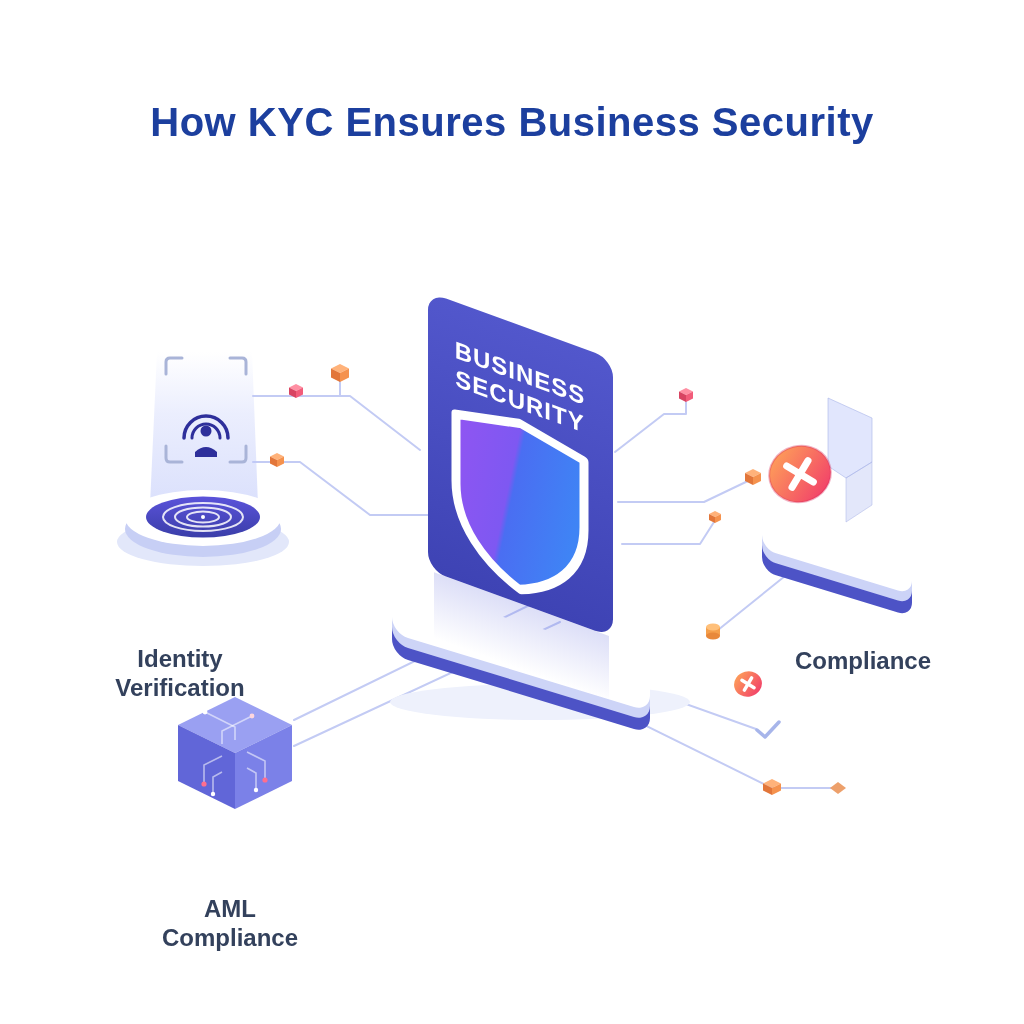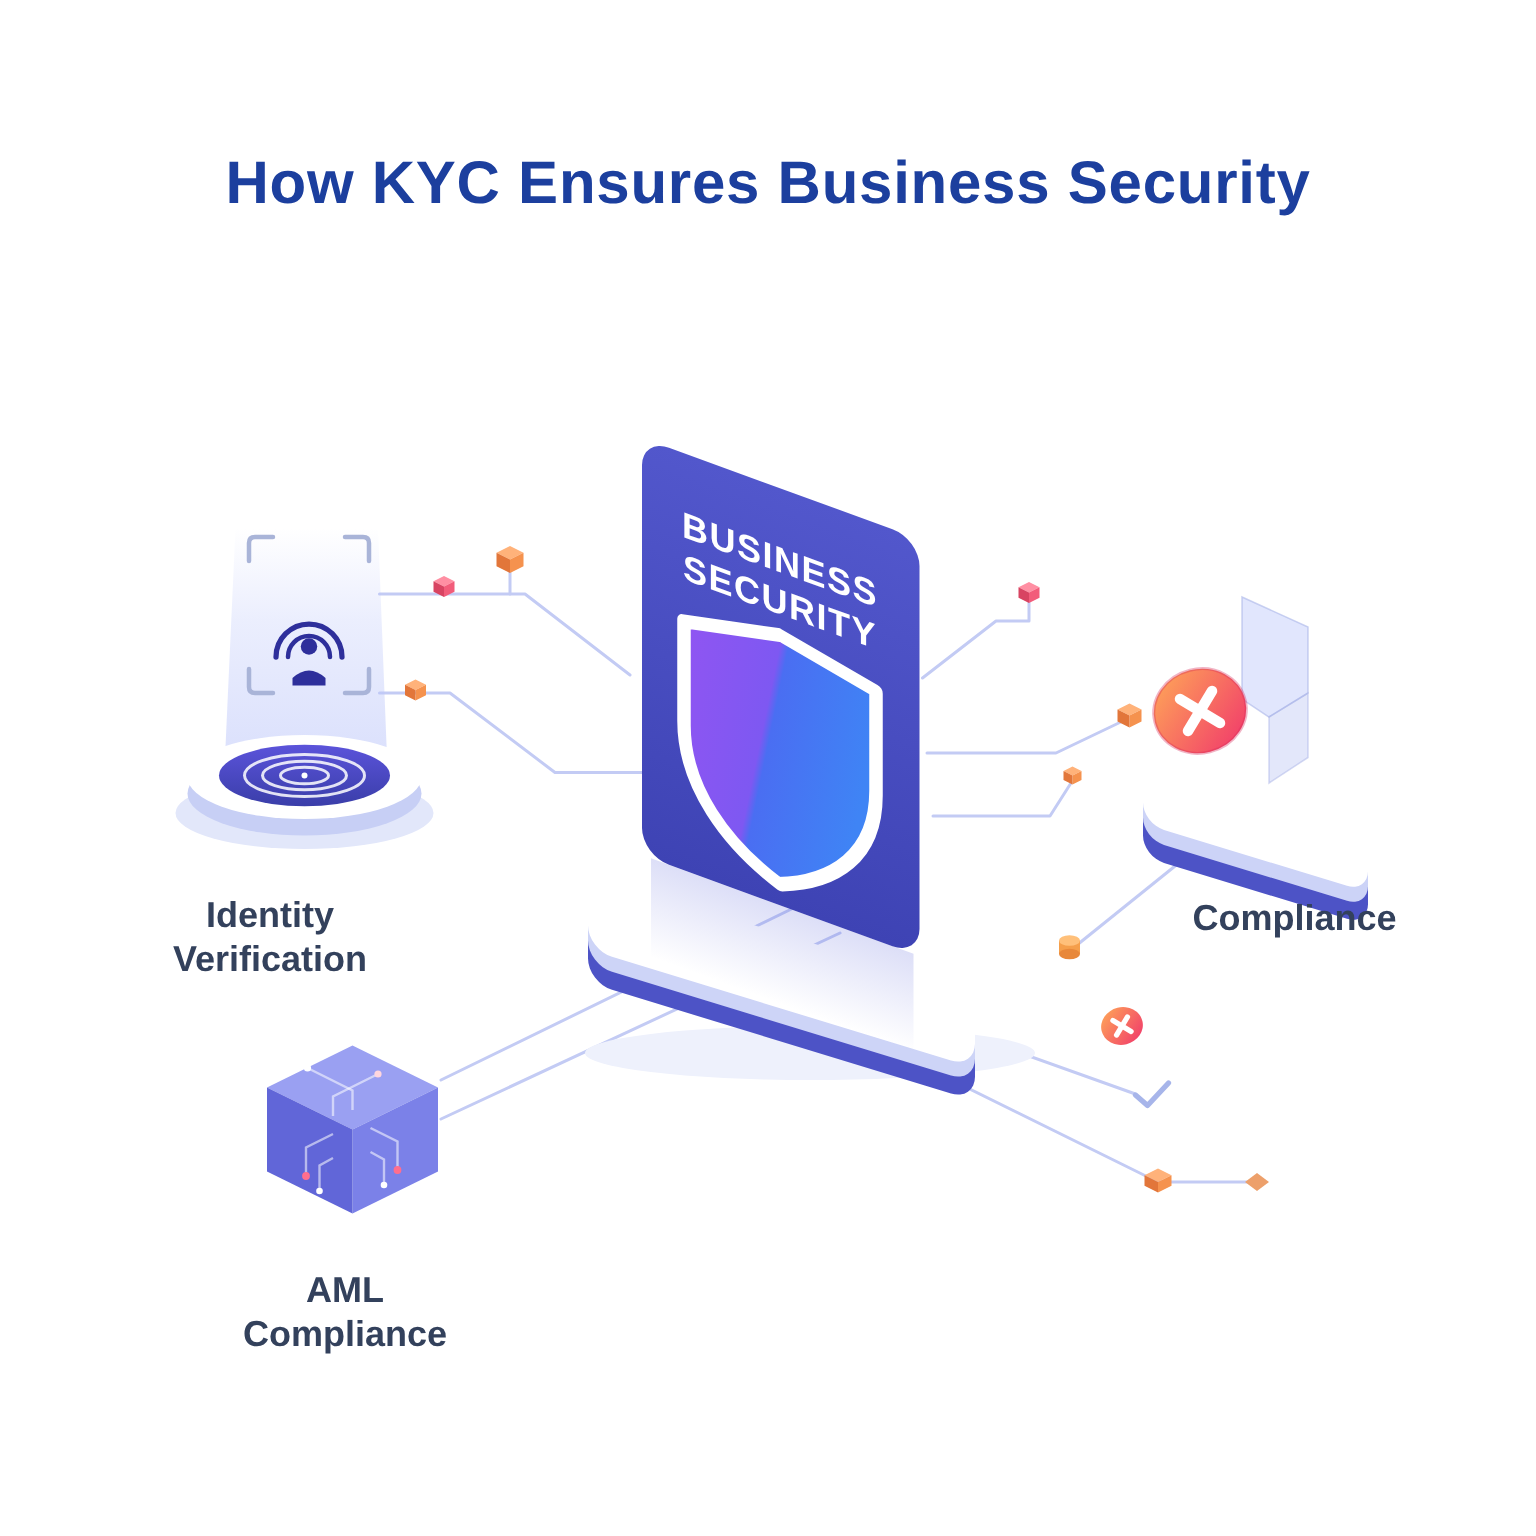--- a/index.html
+++ b/index.html
@@ -1,21 +1,21 @@
 <!DOCTYPE html>
 <html><head>
 <meta charset="utf-8">
 <style>
   html,body{margin:0;padding:0;background:#ffffff;}
   .canvas{position:relative;width:1024px;height:1024px;background:#ffffff;overflow:hidden;
           font-family:"Liberation Sans",sans-serif;}
   .abs{position:absolute;}
   .title{top:64px;left:0;width:1024px;text-align:center;font-size:40px;font-weight:bold;
          color:#1c3f9e;letter-spacing:0.5px;margin-top:36px;}
-  .node-label{font-size:24px;font-weight:bold;color:#33415c;text-align:center;line-height:29px;}
+  .node-label{font-size:24px;font-weight:bold;color:#33415c;text-align:center;line-height:29px;margin-top:48px;}
   .label-identity{left:85px;top:596px;width:190px;}
   .label-fraud{left:768px;top:598px;width:190px;}
   .label-aml{left:132px;top:846px;width:196px;}
   .logo{left:8px;top:6px;width:150px;height:118px;}
   .logo-text{left:34px;top:48px;width:110px;text-align:center;font-family:"Liberation Serif",serif;
              font-weight:bold;font-size:30px;color:#a21a67;}
   .logo-arrows{left:46px;top:82px;font-size:20px;font-weight:bold;color:#3a3560;}
   .card-text{font-family:"Liberation Sans",sans-serif;font-weight:bold;font-size:24px;
              fill:#ffffff;letter-spacing:1px;}
   svg{display:block;}

